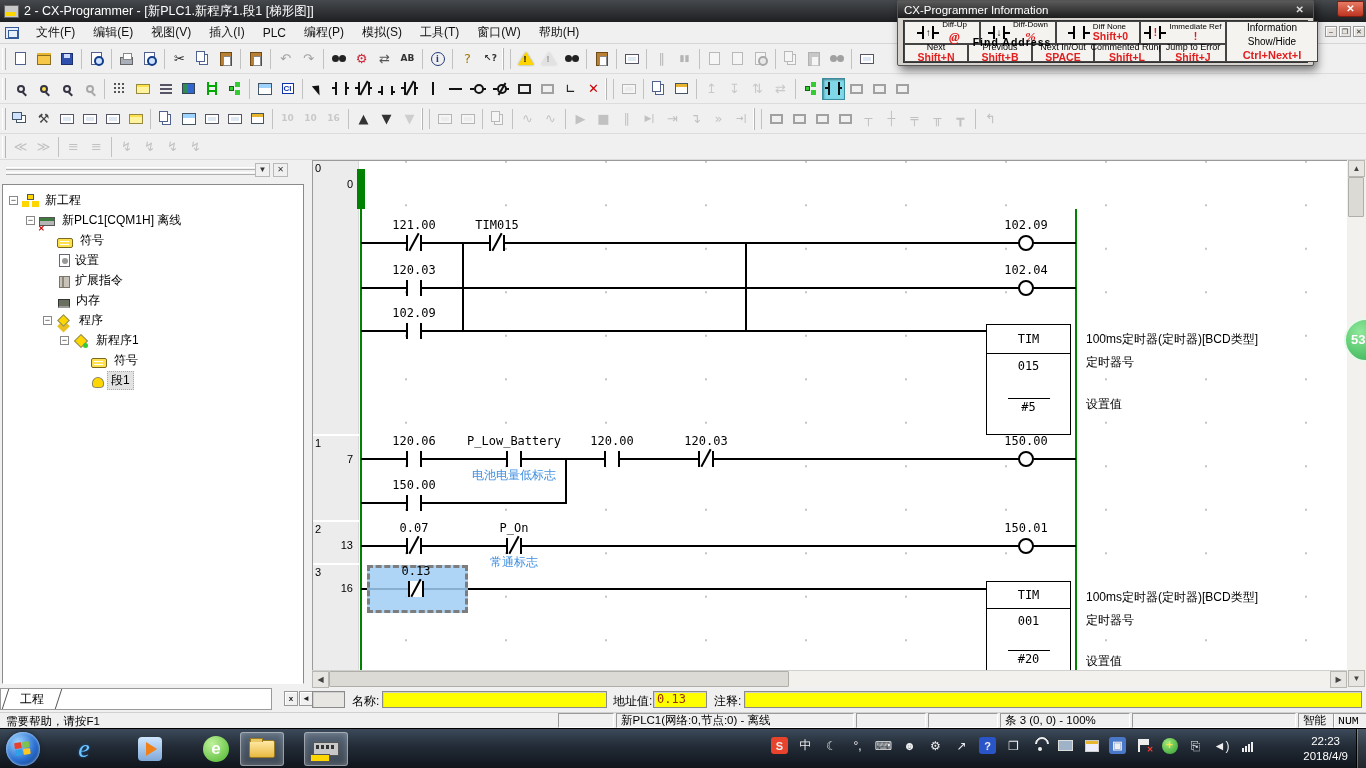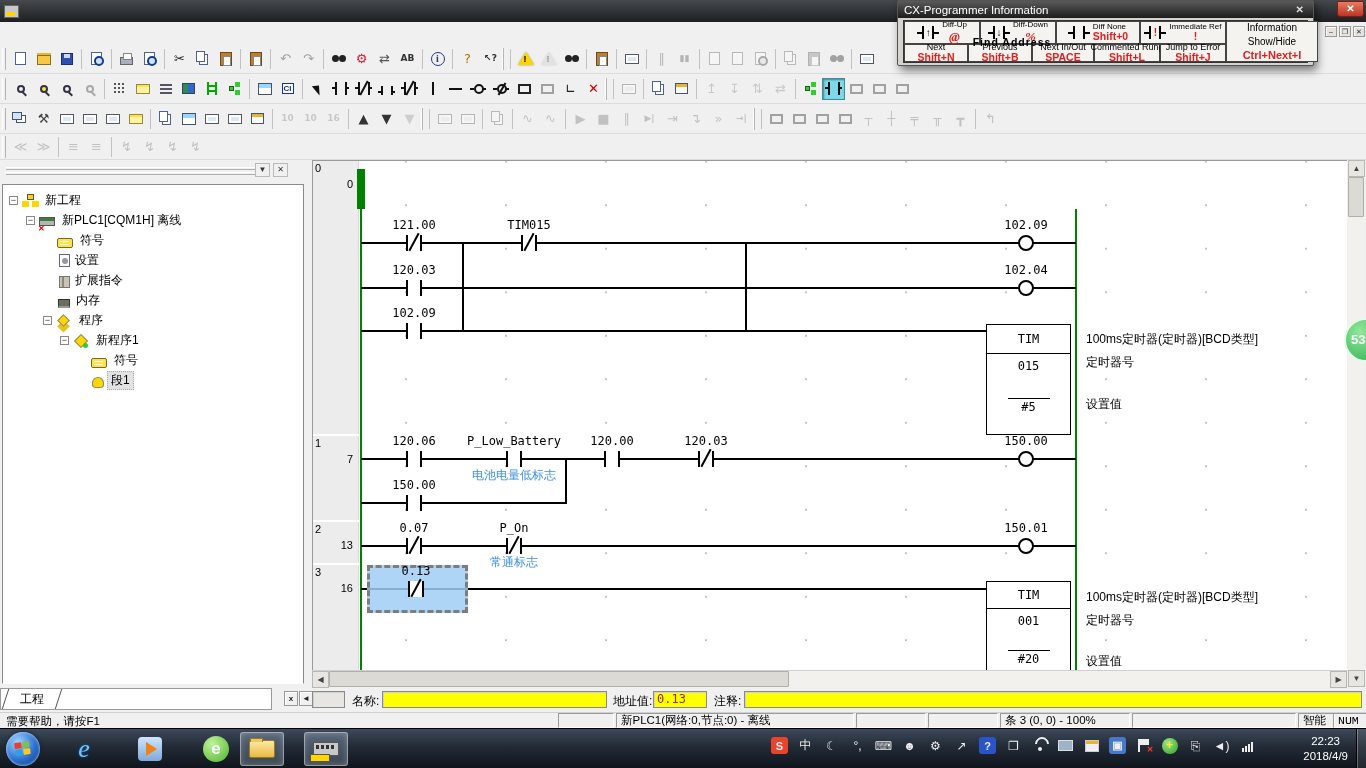--- a/index.html
+++ b/index.html
@@ -205,23 +205,37 @@
   
   #badge53{position:absolute;left:1344px;top:318px;width:44px;height:44px;border-radius:50%;background:radial-gradient(circle at 35% 30%,#8fe89a,#2fae4f);border:2px solid #e8f8ec;color:#fff;font-size:13px;font-weight:bold;line-height:40px;padding-left:5px;}
 </style>
 </head>
 <body>
 
 <div id="screen">
 
   <div id="titlebar">
     <span class="app-ico"></span>
+    <span class="ttl">2 - CX-Programmer - [新PLC1.新程序1.段1 [梯形图]]</span>
   </div>
   <div id="btn-close-main">✕</div>
 
+  <div id="menubar">
+    <span class="mdi-ico"></span>
+  <span class="mi">文件(F)</span>
+      <span class="mi">编辑(E)</span>
+      <span class="mi">视图(V)</span>
+      <span class="mi">插入(I)</span>
+      <span class="mi">PLC</span>
+      <span class="mi">编程(P)</span>
+      <span class="mi">模拟(S)</span>
+      <span class="mi">工具(T)</span>
+      <span class="mi">窗口(W)</span>
+      <span class="mi">帮助(H)</span>
+    </div>
 
   <div class="tbrow" style="top:44px;" id="tb1">
       <span class="grip"></span>
       <span class="tbtn">
         <span class="mi-doc"></span>
       </span>
       <span class="tbtn">
         <span class="mi-folder"></span>
       </span>
       <span class="tbtn">
@@ -709,21 +723,21 @@
 
       <div class="hl" style="left:48px;top:81px;width:715px;"></div>
       <div class="hl" style="left:48px;top:126px;width:715px;"></div>
       <div class="hl" style="left:48px;top:169px;width:625px;"></div>
       <div class="vl" style="left:149px;top:82px;height:89px;"></div>
       <div class="vl" style="left:432px;top:82px;height:89px;"></div>
 
       <div class="cont nc" style="left:93px;top:74px;">
           <span class="olbl">121.00</span>
         </div>
-      <div class="cont nc" style="left:208px;top:74px;">
+      <div class="cont nc" style="left:176px;top:74px;">
           <span class="olbl">TIM015</span>
         </div>
       <div class="cont" style="left:93px;top:119px;">
           <span class="olbl">120.03</span>
         </div>
       <div class="cont" style="left:93px;top:162px;">
           <span class="olbl">102.09</span>
         </div>
 
       <div class="coil" style="left:705px;top:74px;">

